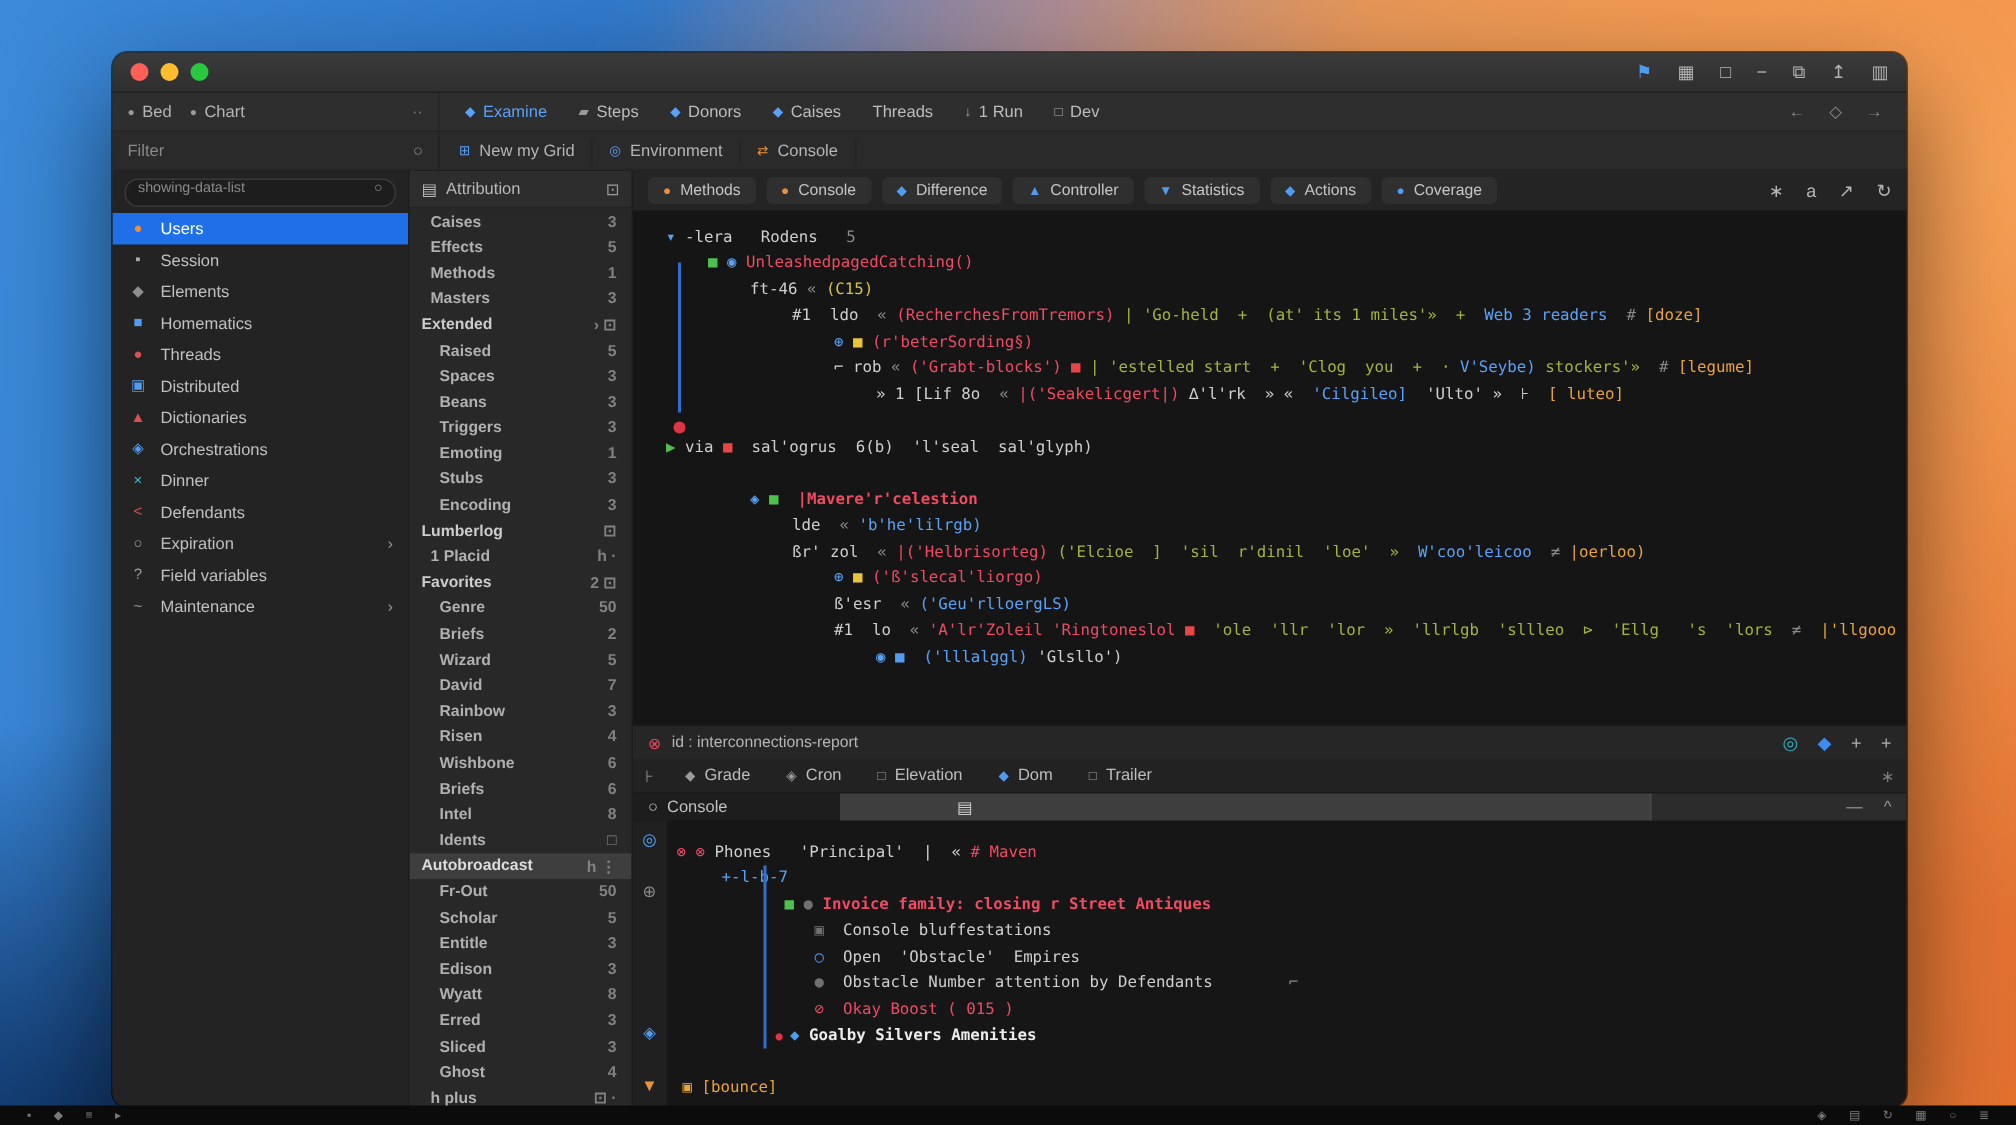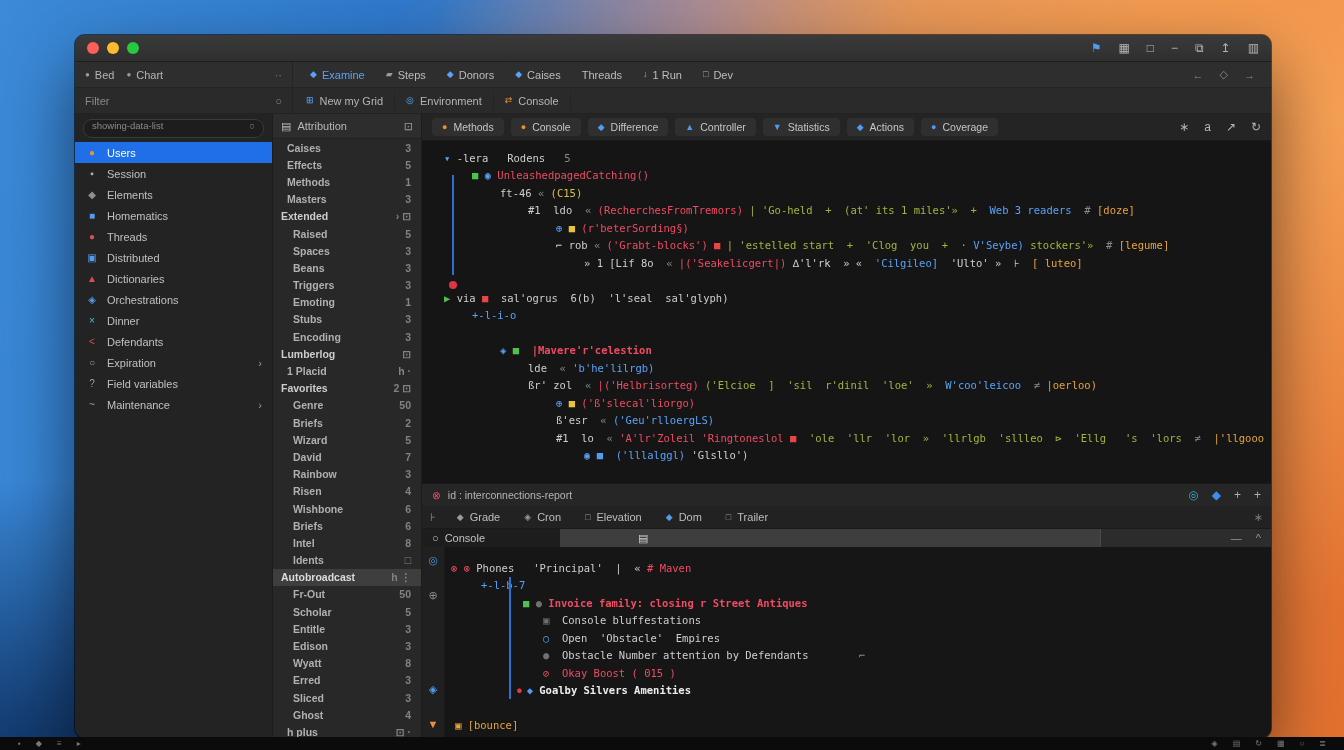--- a/index.html
+++ b/index.html
@@ -445,21 +445,20 @@
         <div class="gdot"></div>
       <div class="code-line" style="padding-left: 22px;"><span class="tk c-blue">▾ </span><span class="tk c-fg">-lera</span><span class="tk c-fg">   Rodens</span><span class="tk c-dim">   5</span></div>
           <div class="code-line" style="padding-left: 50px;"><span class="tk ic-g">■ </span><span class="tk c-blue">◉ </span><span class="tk c-red">UnleashedpagedCatching()</span></div>
           <div class="code-line" style="padding-left: 78px;"><span class="tk c-fg">ft-46 </span><span class="tk c-dim">« </span><span class="tk c-yel">(C15)</span></div>
           <div class="code-line" style="padding-left: 106px;"><span class="tk c-fg">#1  ldo  </span><span class="tk c-dim">« </span><span class="tk c-red">(RecherchesFromTremors) </span><span class="tk c-grn">| 'Go-held  +  (at' its 1 miles'»  +  </span><span class="tk c-blue">Web 3 readers </span><span class="tk c-dim"> # </span><span class="tk c-org">[doze]</span></div>
           <div class="code-line" style="padding-left: 134px;"><span class="tk c-blue">⊕ </span><span class="tk ic-y">■ </span><span class="tk c-red">(r'beterSording§)</span></div>
           <div class="code-line" style="padding-left: 134px;"><span class="tk c-fg">⌐ rob </span><span class="tk c-dim">« </span><span class="tk c-red">('Grabt-blocks') </span><span class="tk ic-r">■ </span><span class="tk c-grn">| 'estelled start  +  'Clog  you  +  · </span><span class="tk c-blue">V'Seybe) </span><span class="tk c-grn">stockers'» </span><span class="tk c-dim"> # </span><span class="tk c-org">[legume]</span></div>
           <div class="code-line" style="padding-left: 162px;"><span class="tk c-fg">» 1 [Lif 8o  </span><span class="tk c-dim">« </span><span class="tk c-red">|('Seakelicgert|) </span><span class="tk c-fg">∆'l'rk  » «  </span><span class="tk c-blue">'Cilgileo] </span><span class="tk c-fg"> 'Ulto' »  ⊦  </span><span class="tk c-org">[ luteo]</span></div>
           <div class="code-line" style="padding-left: 22px;"></div>
           <div class="code-line" style="padding-left: 22px;"><span class="tk c-grna">▶ </span><span class="tk c-fg">via </span><span class="tk ic-r">■ </span><span class="tk c-fg"> sal'ogrus  6(b)  'l'seal  sal'glyph)</span></div>
-          <div class="code-line" style="padding-left: 50px;"><span class="tk c-blue">+-l-i-o</span></div>
           <div class="code-line" style="padding-left: 22px;"></div>
           <div class="code-line" style="padding-left: 78px;"><span class="tk c-blue">◈ </span><span class="tk ic-g">■ </span><span class="tk c-redb"> |Mavere'r'celestion</span></div>
           <div class="code-line" style="padding-left: 106px;"><span class="tk c-fg">lde  </span><span class="tk c-dim">« </span><span class="tk c-blue">'b'he'lilrgb)</span></div>
           <div class="code-line" style="padding-left: 106px;"><span class="tk c-fg">ßr' zol  </span><span class="tk c-dim">« </span><span class="tk c-red">|('Helbrisorteg) </span><span class="tk c-grn">('Elcioe  ]  'sil  r'dinil  'loe'  »  </span><span class="tk c-blue">W'coo'leicoo </span><span class="tk c-dim"> ≠ </span><span class="tk c-org">|oerloo)</span></div>
           <div class="code-line" style="padding-left: 134px;"><span class="tk c-blue">⊕ </span><span class="tk ic-y">■ </span><span class="tk c-red">('ß'slecal'liorgo)</span></div>
           <div class="code-line" style="padding-left: 134px;"><span class="tk c-fg">ß'esr  </span><span class="tk c-dim">« </span><span class="tk c-blue">('Geu'rlloergLS)</span></div>
           <div class="code-line" style="padding-left: 134px;"><span class="tk c-fg">#1  lo  </span><span class="tk c-dim">« </span><span class="tk c-red">'A'lr'Zoleil </span><span class="tk c-red">'Ringtoneslol </span><span class="tk ic-r">■ </span><span class="tk c-grn"> 'ole  'llr  'lor  »  'llrlgb  'sllleo  ⊳  'Ellg   's  'lors </span><span class="tk c-dim"> ≠ </span><span class="tk c-org"> |'llgooo</span></div>
           <div class="code-line" style="padding-left: 162px;"><span class="tk c-blue">◉ </span><span class="tk ic-b">■ </span><span class="tk c-blue"> ('lllalggl) </span><span class="tk c-fg">'Glsllo')</span></div>
         </div>
 

